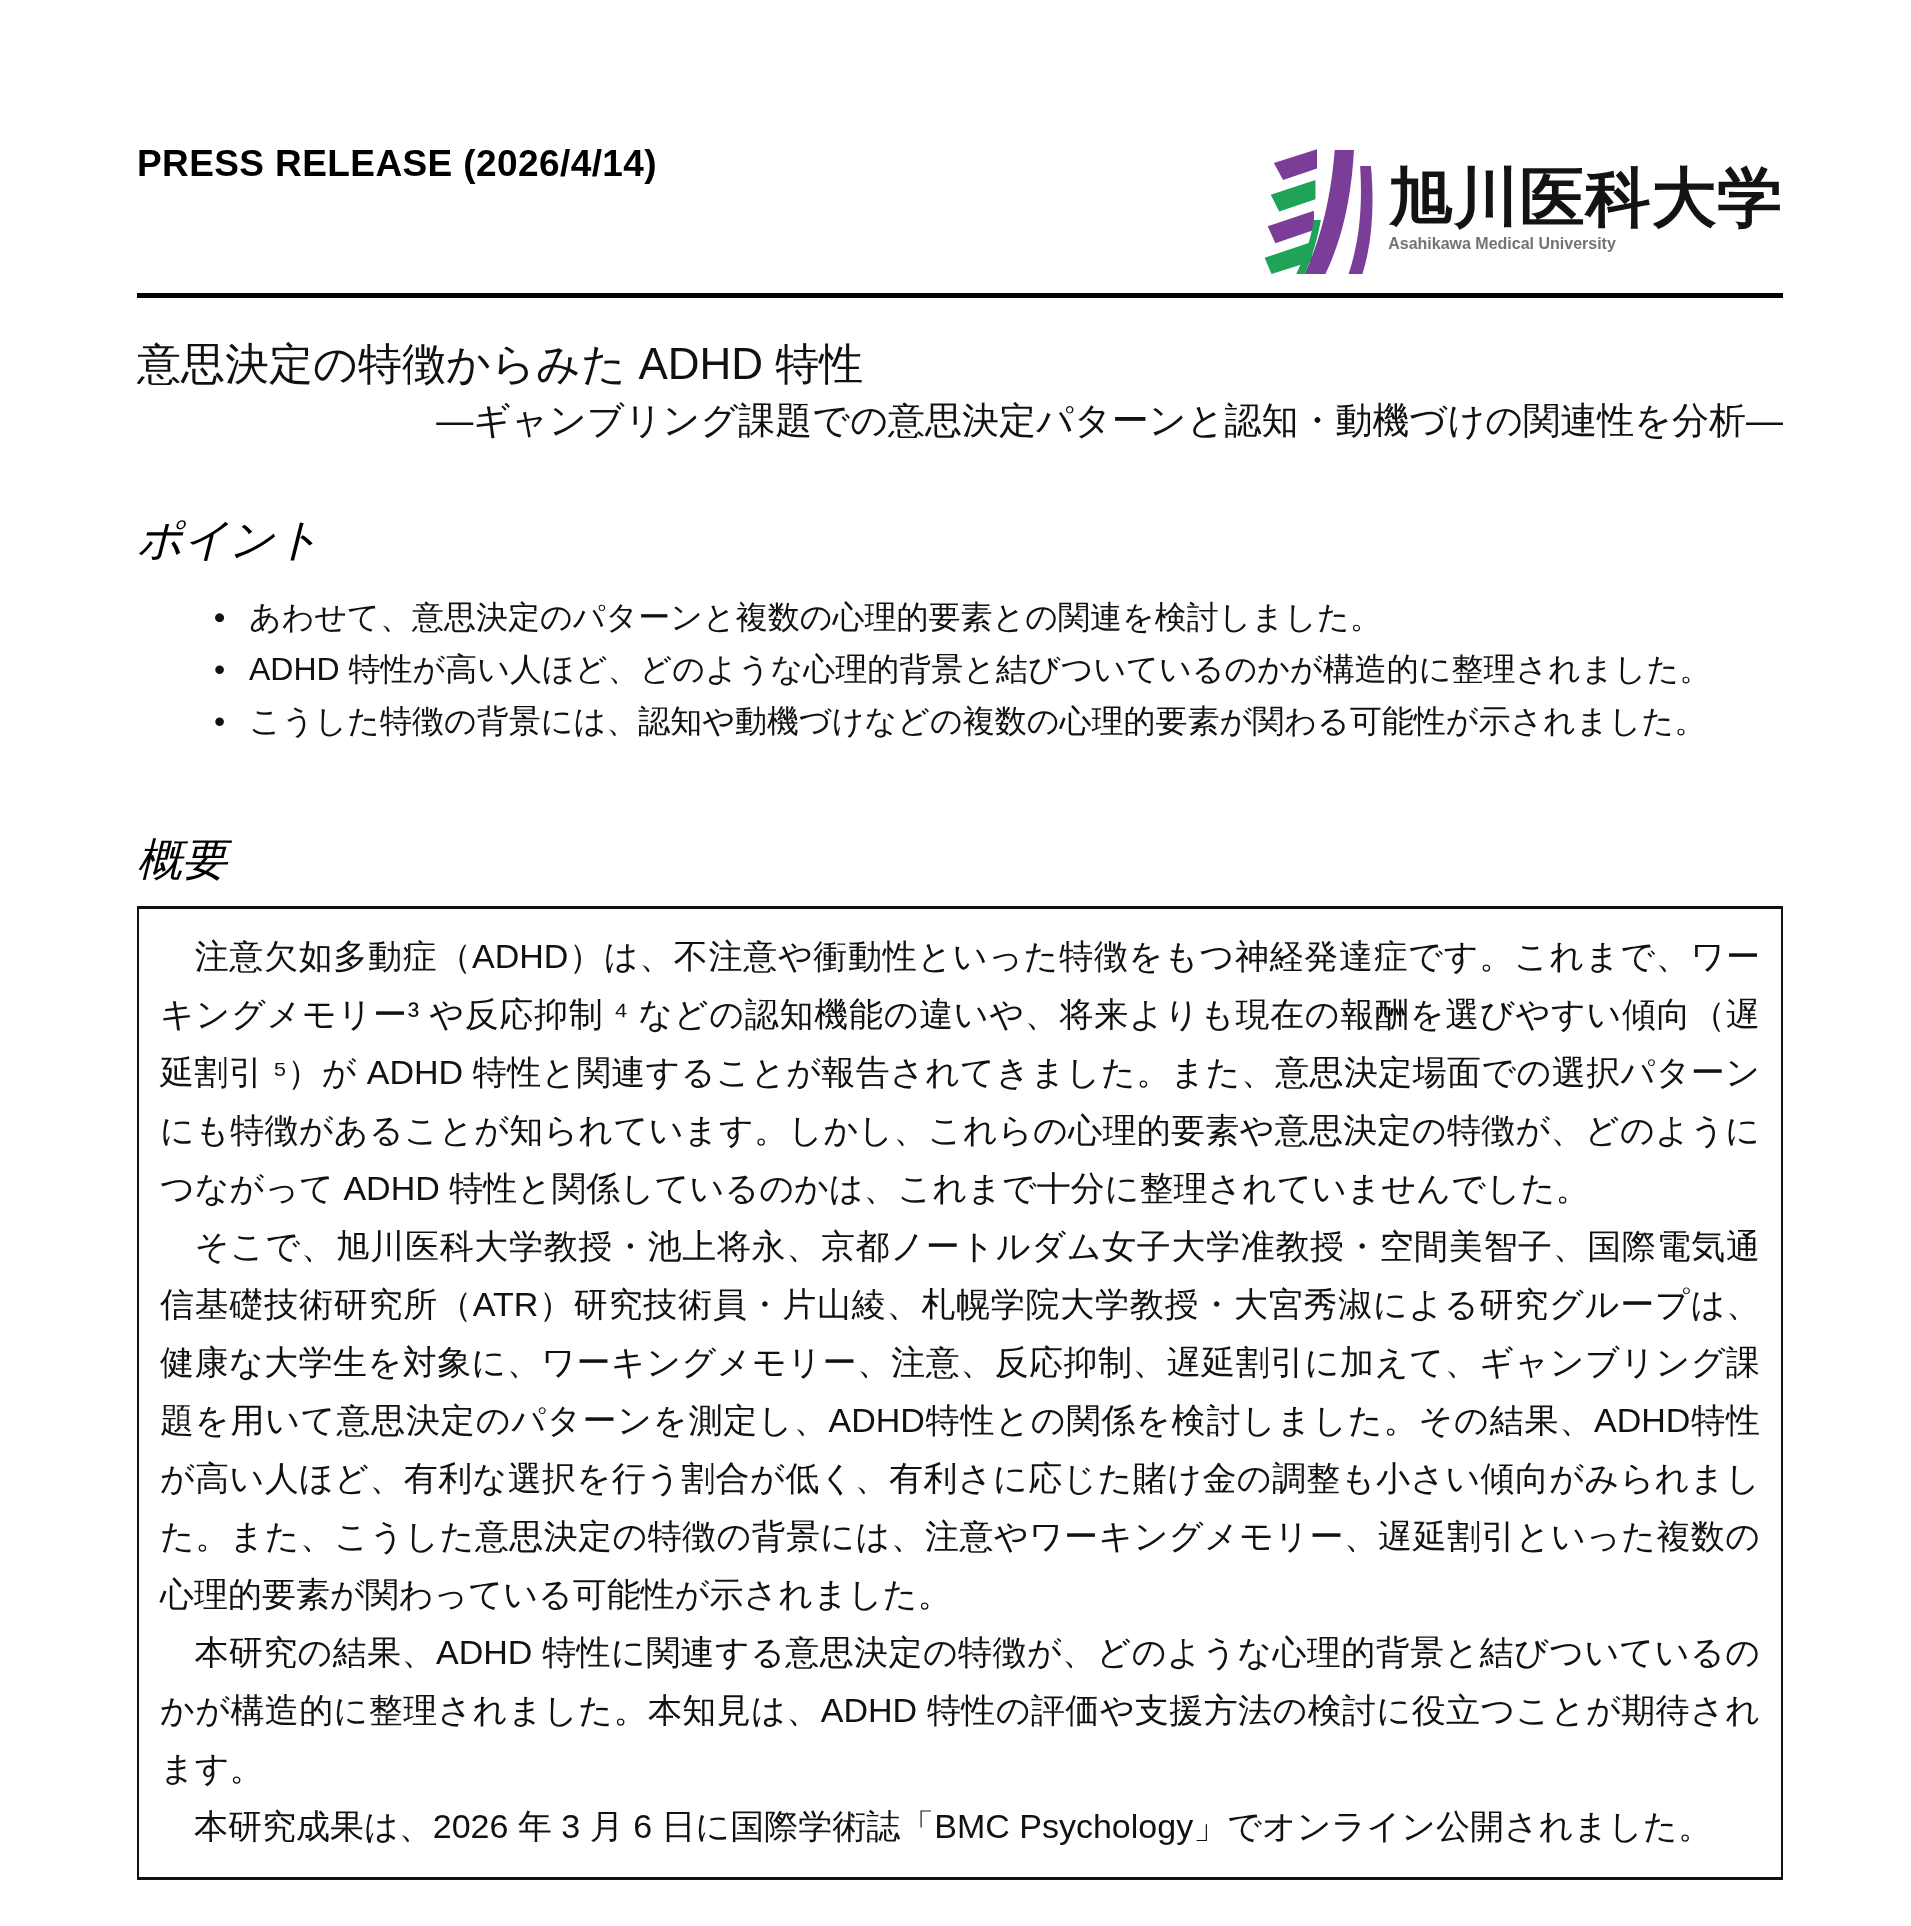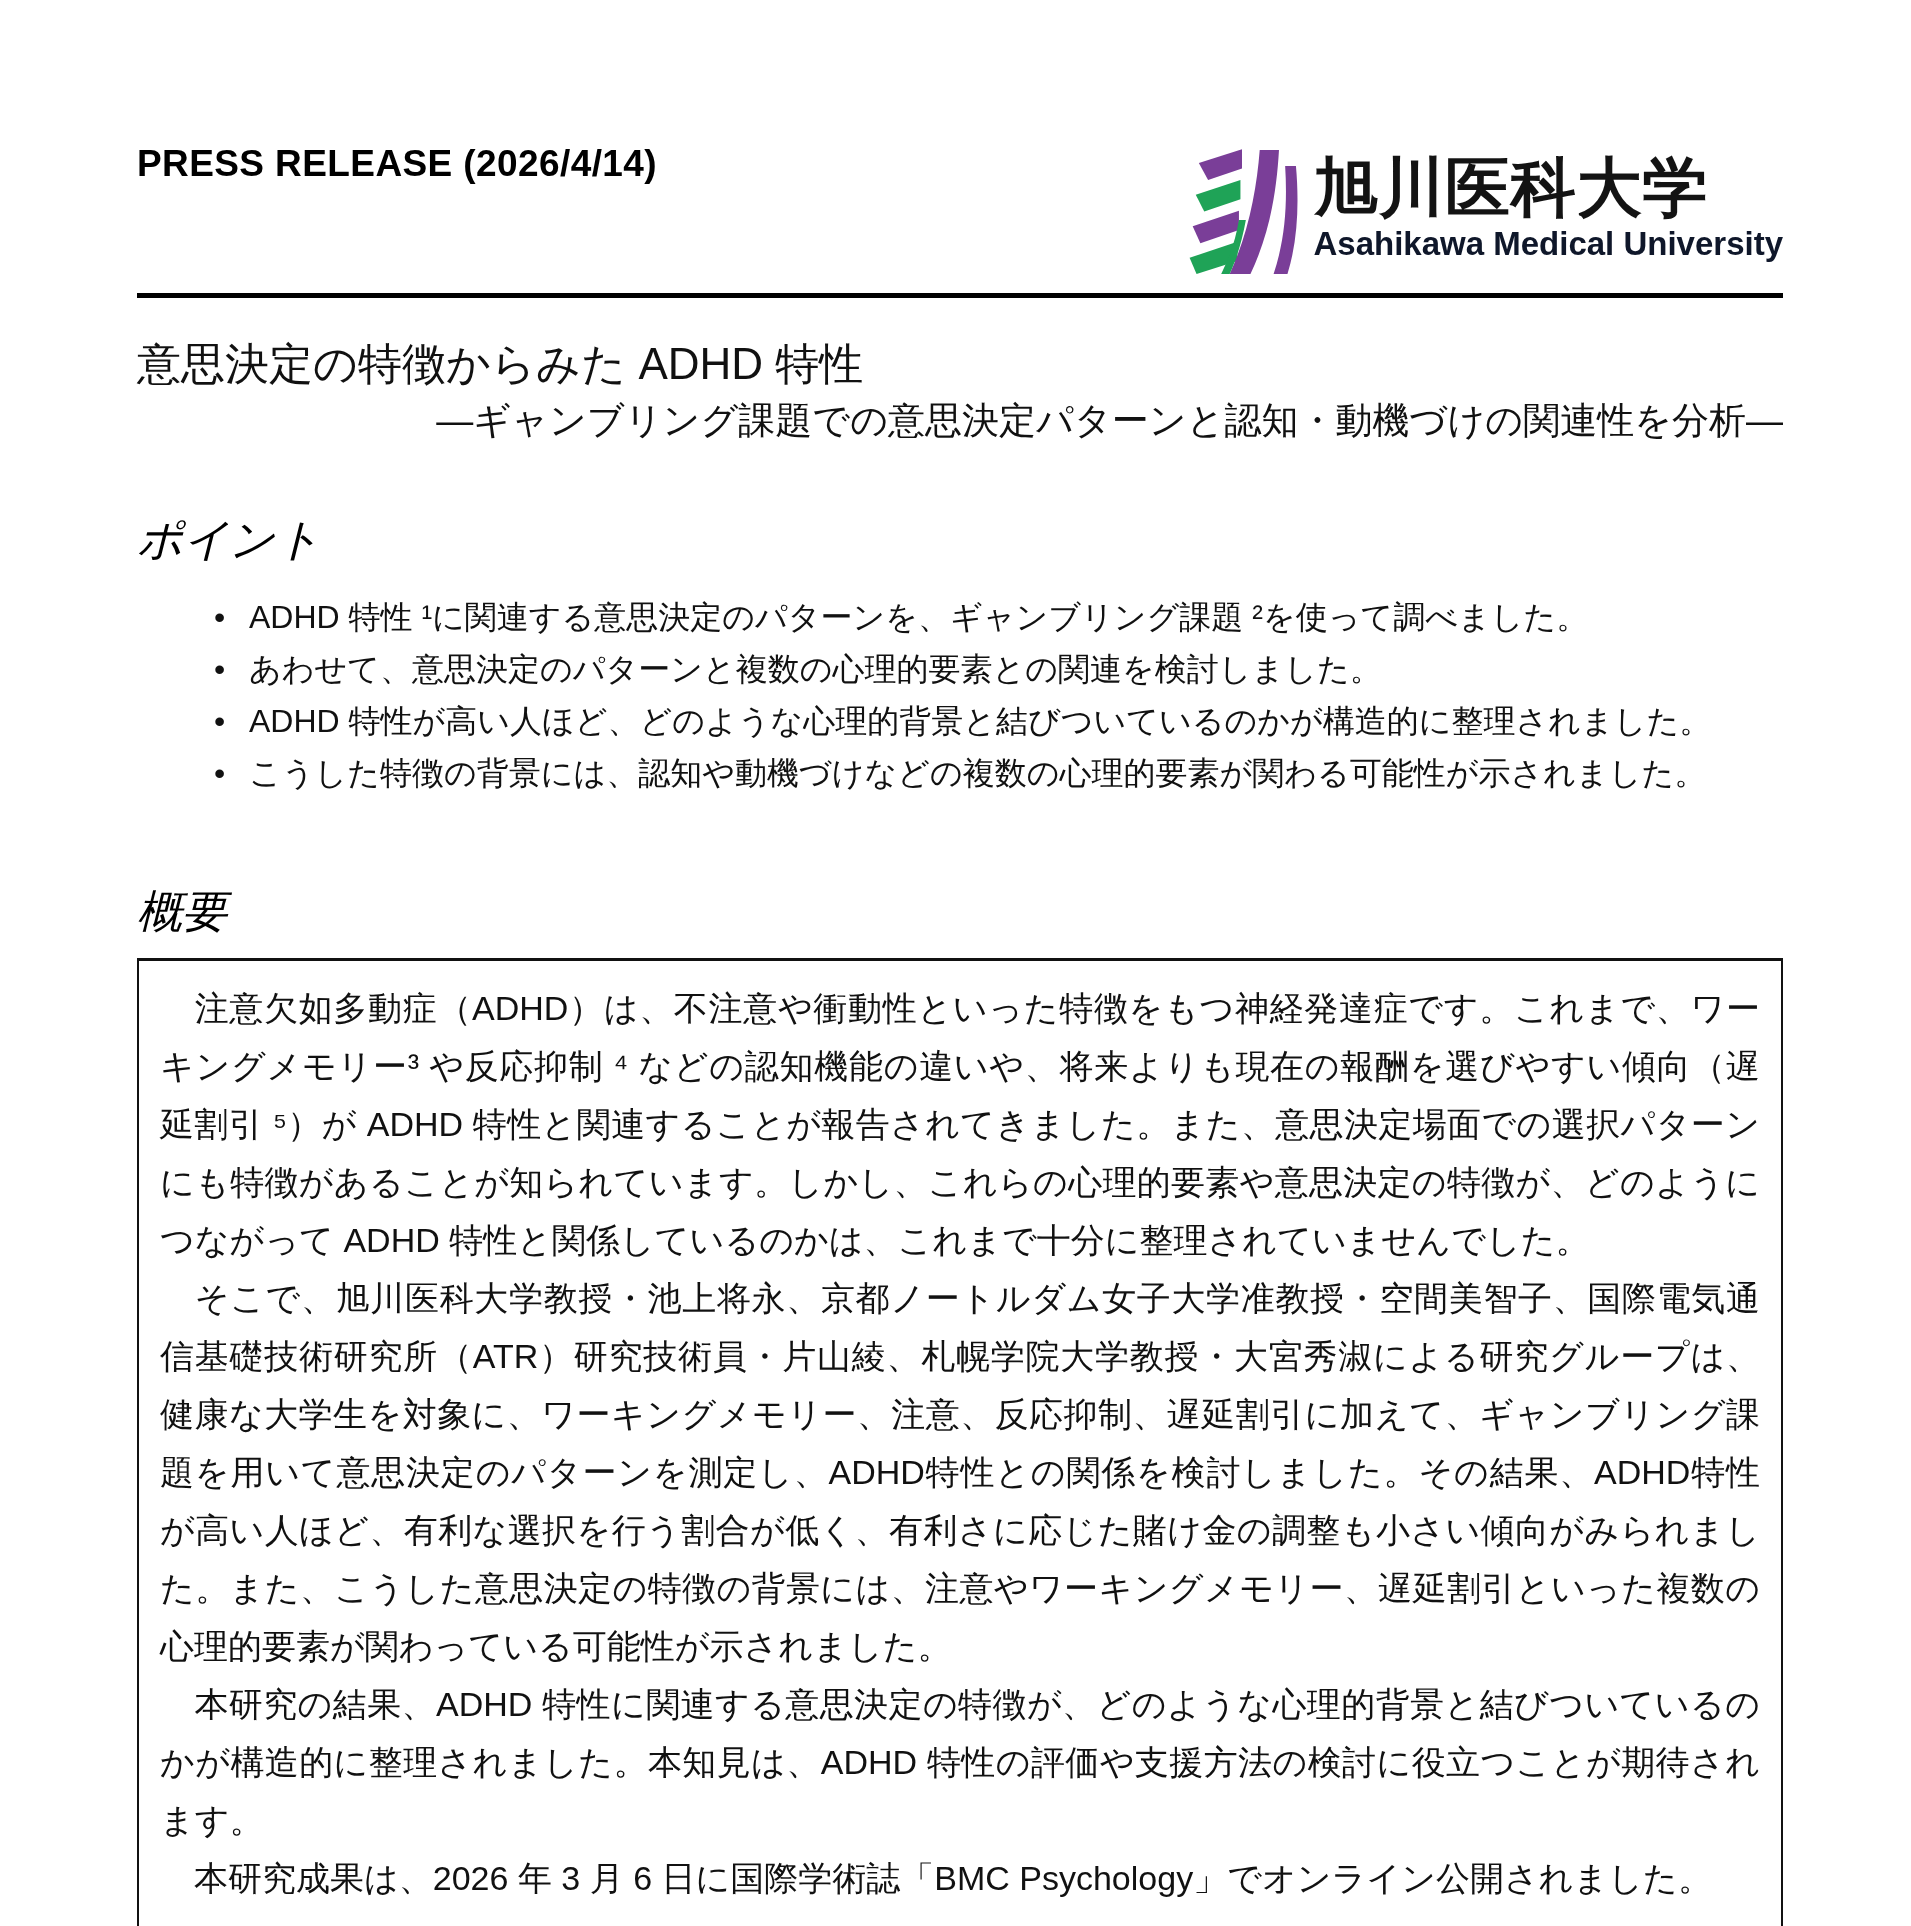--- a/index.html
+++ b/index.html
@@ -46,23 +46,23 @@
   .logo-text { text-align: left; }
   .logo-ja {
     font-size: 65px;
     font-weight: 600;
     line-height: 1.05;
     color: #131313;
     letter-spacing: 0.8px;
     white-space: nowrap;
   }
   .logo-en {
-    font-size: 33px;
+    font-size: 16px;
     font-weight: 700;
-    color: #0f172a;
+    color: #737373;
     margin-top: 3.1px;
     white-space: nowrap;
   }
   .rule {
     margin-top: 18.5px;
     height: 5px;
     background: #000000;
   }
   
   .title-main {
@@ -149,21 +149,20 @@
 
   <div class="rule"></div>
 
   <h1 class="title-main">意思決定の特徴からみた ADHD 特性</h1>
   <div class="title-sub">―ギャンブリング課題での意思決定パターンと認知・動機づけの関連性を分析―</div>
 
   <div class="sec-heading points-heading">ポイント</div>
   <div class="bullets">
     <div class="bullet">
       <span class="dot">•</span>
-      <span>ADHD 特性 ¹に関連する意思決定のパターンを、ギャンブリング課題 ²を使って調べました。</span>
     </div>
     <div class="bullet">
       <span class="dot">•</span>
       <span>あわせて、意思決定のパターンと複数の心理的要素との関連を検討しました。</span>
     </div>
     <div class="bullet">
       <span class="dot">•</span>
       <span>ADHD 特性が高い人ほど、どのような心理的背景と結びついているのかが構造的に整理されました。</span>
     </div>
     <div class="bullet">

